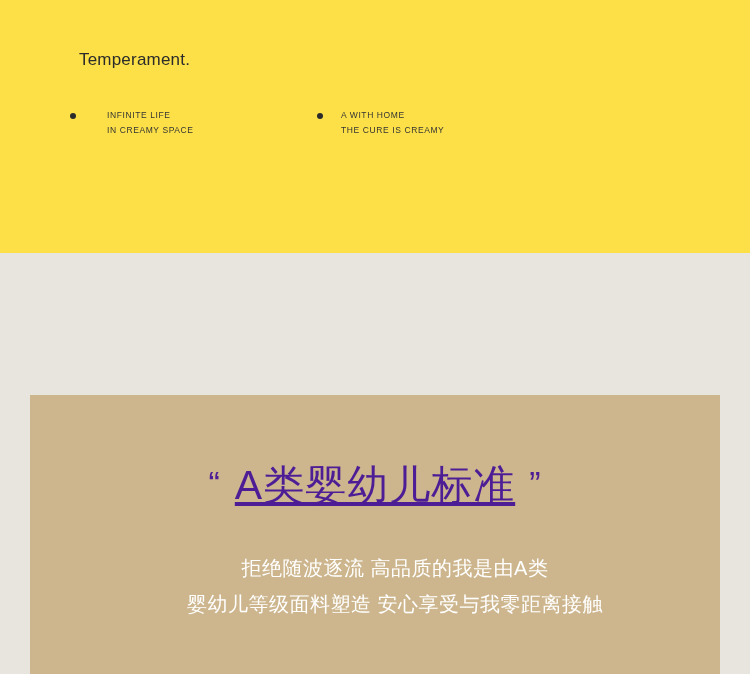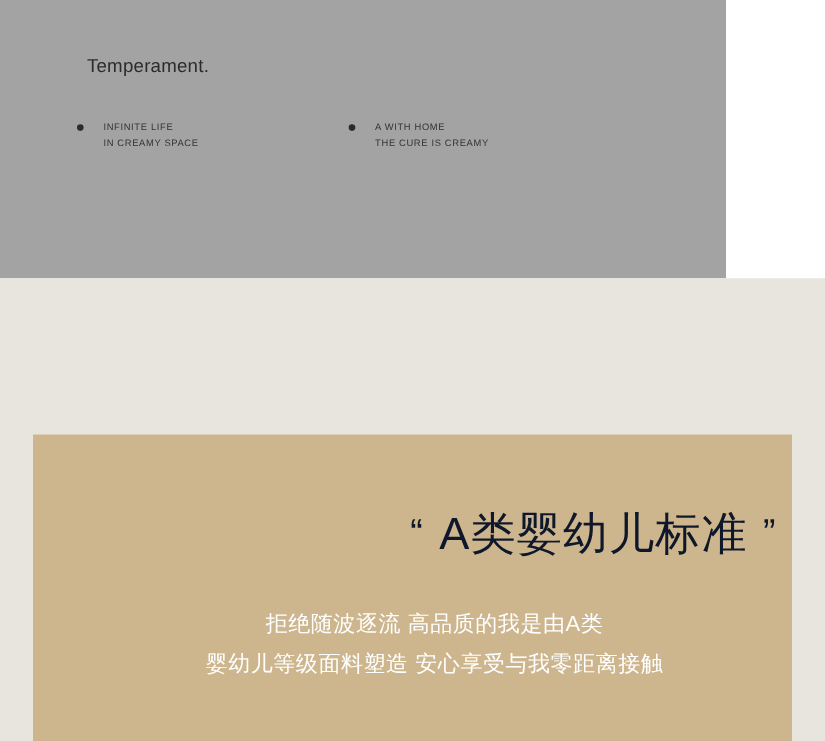--- a/index.html
+++ b/index.html
@@ -18,23 +18,23 @@
     width: 750px;
     height: 674px;
     background: #ffffff;
   }
 
   
   .top-section {
     position: absolute;
     left: 0;
     top: 0;
-    width: 660px;
+    width: 750px;
     height: 253px;
-    background: #a3a3a3;
+    background: #fde047;
   }
   .heading {
     position: absolute;
     left: 79px;
     top: 50px;
     font-size: 17px;
     color: #2b2b2b;
     letter-spacing: 0.2px;
     font-weight: 400;
   }
@@ -44,21 +44,21 @@
     top: 108px;
     width: 750px;
     height: 40px;
   }
   .feature {
     position: absolute;
     top: 0;
     display: flex;
     align-items: flex-start;
   }
-  .feature-1 { left: 70px; }
+  .feature-1 { left: 70px; gap: 13px; }
   .feature-2 { left: 317px; }
   .feature-3 { left: 558px; }
   .bullet {
     width: 6px;
     height: 6px;
     border-radius: 50%;
     background: #2b2b2b;
     margin-top: 5px;
     margin-right: 18px;
     flex: none;
@@ -87,27 +87,28 @@
     top: 395px;
     width: 690px;
     height: 279px;
     background: #cdb68e;
   }
   .card-title {
     position: absolute;
     left: 0;
     top: 63px;
     width: 690px;
-    text-align: right;
+    text-align: center;
     font-size: 41px;
-    color: #0f172a;
+    color: #4c1d95;
     font-weight: 400;
     letter-spacing: 1px;
     font-family: "Liberation Sans", sans-serif;
     white-space: nowrap;
+    text-decoration: underline;
   }
   .card-title .quote {
     font-size: 34px;
     vertical-align: 4px;
     padding: 0 14px;
     display: inline-block;
   }
   .card-sub {
     position: absolute;
     left: 0;

